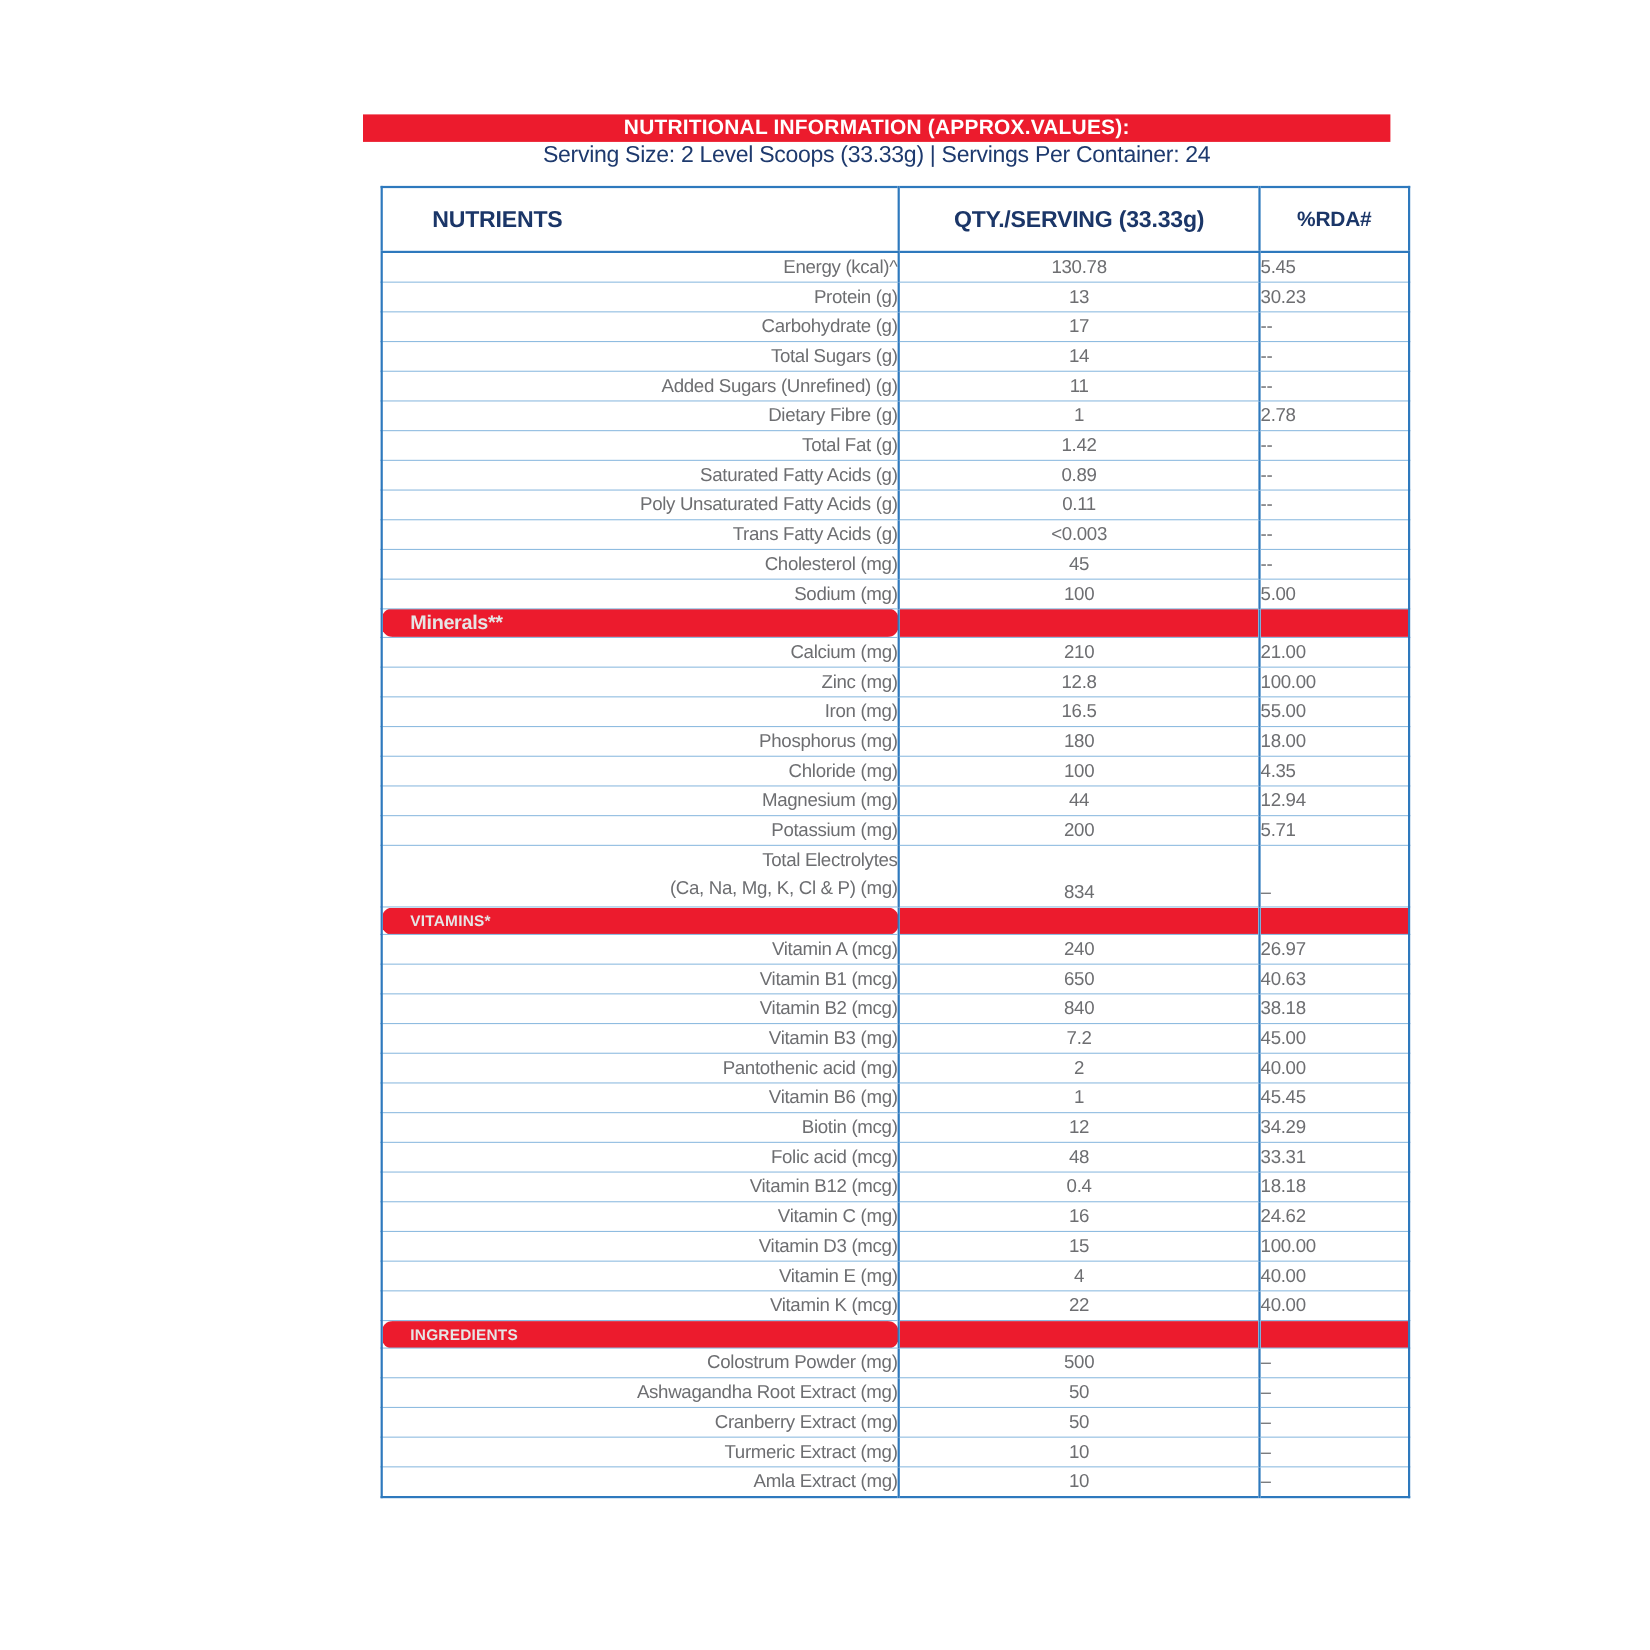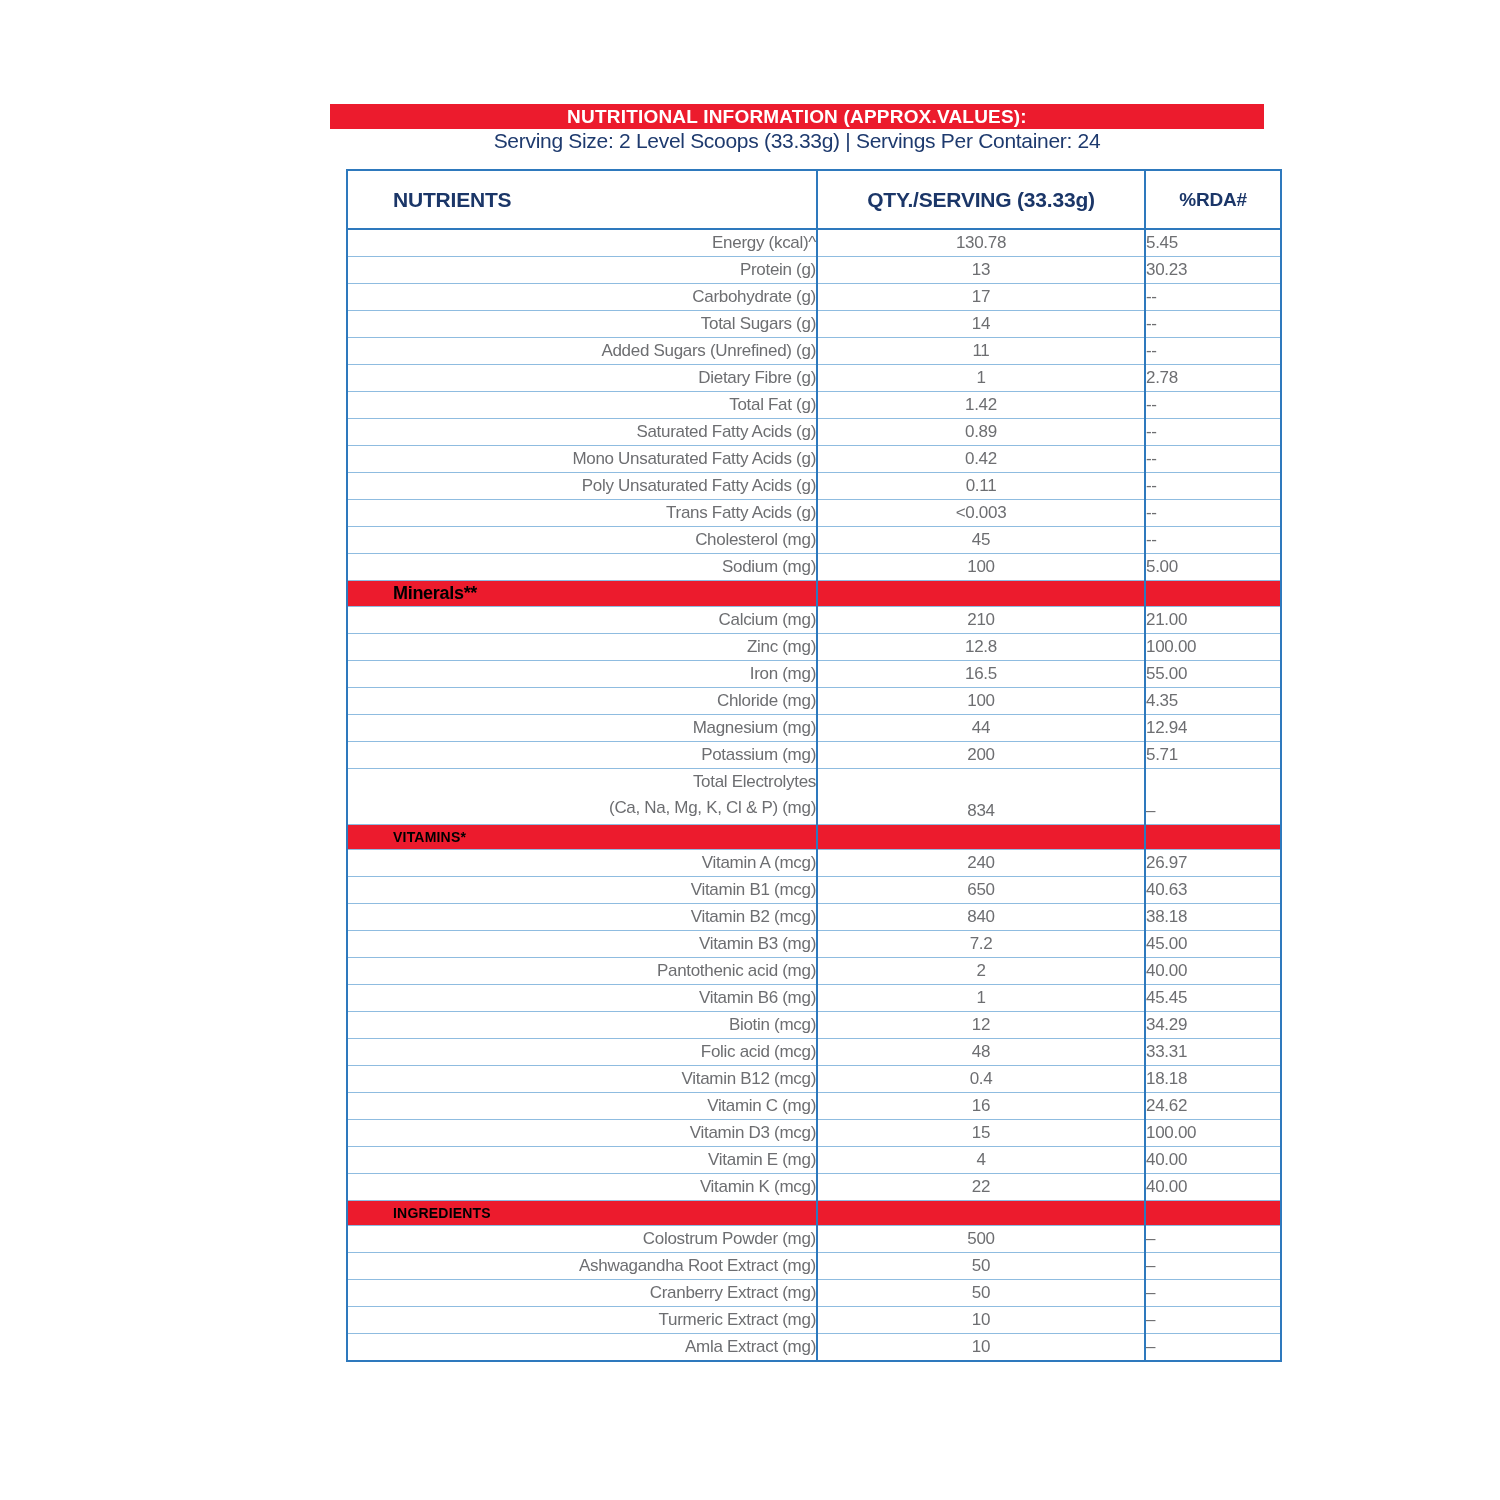--- a/index.html
+++ b/index.html
@@ -48,22 +48,23 @@
   tr.indent1 td.lbl { padding-left: 58px; }
   tr.indent2 td.lbl { padding-left: 82px; }
   td.qty { text-align: center; border-left: 2px solid #2E79BD; }
   td.rda { text-align: left; border-left: 2px solid #2E79BD; }
   tr.tall td { vertical-align: bottom; padding-bottom: 3px; }
   tr.tall td.lbl { line-height: 1.55; }
 
   tbody tr.section { background: #EC1B2D; }
   tbody tr.section td { border-top: 1.5px solid #8FBCE0; }
   tbody tr.section td.sec-label {
-    color: #000000; font-weight: bold; text-align: left; padding-left: 45px;
+    color: #e5e5e5; font-weight: bold; text-align: left; padding-left: 25px;
     white-space: nowrap;
+    border-radius: 10px;
   }
   tbody tr.section.lg { height: 26px; }
   tbody tr.section.lg td.sec-label { font-size: 18px; }
   tbody tr.section.sm { height: 25px; }
   tbody tr.section.sm td.sec-label { font-size: 14px; letter-spacing: 0.2px; }
   tbody tr.section td.qty, tbody tr.section td.rda { border-left: 2px solid #2E79BD; }
 </style>
 </head>
 <body>
 
@@ -121,25 +122,20 @@
           <td class="lbl">Total Fat (g)</td>
           <td class="qty">1.42</td>
           <td class="rda">--</td>
         </tr>
         <tr class="item indent1">
           <td class="lbl">Saturated Fatty Acids (g)</td>
           <td class="qty">0.89</td>
           <td class="rda">--</td>
         </tr>
         <tr class="item indent1">
-          <td class="lbl">Mono Unsaturated Fatty Acids (g)</td>
-          <td class="qty">0.42</td>
-          <td class="rda">--</td>
-        </tr>
-        <tr class="item indent1">
           <td class="lbl">Poly Unsaturated Fatty Acids (g)</td>
           <td class="qty">0.11</td>
           <td class="rda">--</td>
         </tr>
         <tr class="item indent1">
           <td class="lbl">Trans Fatty Acids (g)</td>
           <td class="qty">&lt;0.003</td>
           <td class="rda">--</td>
         </tr>
         <tr class="item indent1">
@@ -166,20 +162,25 @@
           <td class="lbl">Zinc (mg)</td>
           <td class="qty">12.8</td>
           <td class="rda">100.00</td>
         </tr>
         <tr class="item indent1">
           <td class="lbl">Iron (mg)</td>
           <td class="qty">16.5</td>
           <td class="rda">55.00</td>
         </tr>
         <tr class="item indent1">
+          <td class="lbl">Phosphorus (mg)</td>
+          <td class="qty">180</td>
+          <td class="rda">18.00</td>
+        </tr>
+        <tr class="item indent1">
           <td class="lbl">Chloride (mg)</td>
           <td class="qty">100</td>
           <td class="rda">4.35</td>
         </tr>
         <tr class="item indent1">
           <td class="lbl">Magnesium (mg)</td>
           <td class="qty">44</td>
           <td class="rda">12.94</td>
         </tr>
         <tr class="item indent1">

